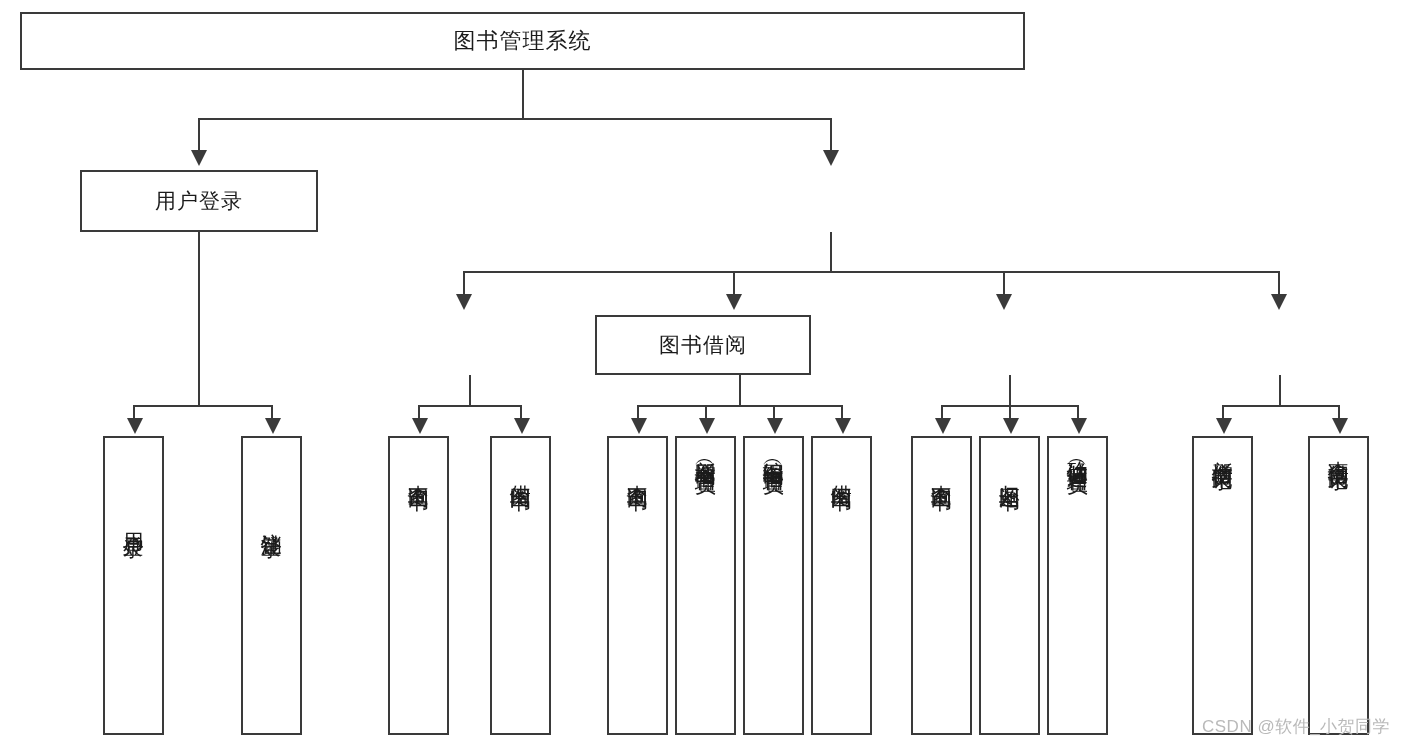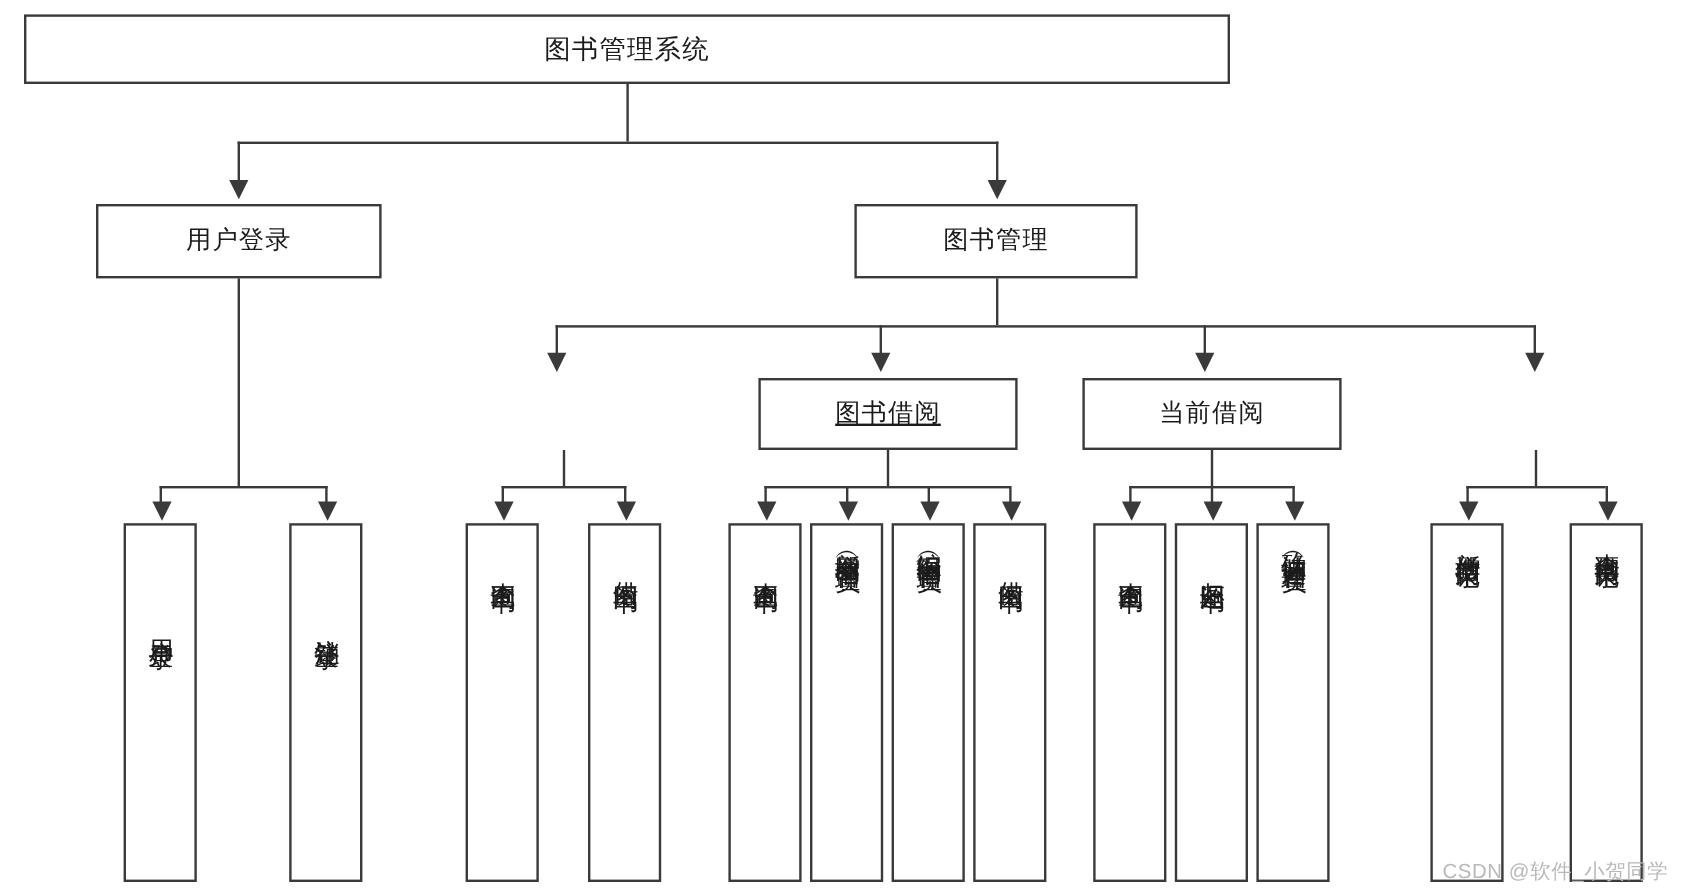--- a/index.html
+++ b/index.html
@@ -89,23 +89,20 @@
   <div class="vline" style="left:198px;top:118px;height:34px;"></div>
   <div class="arrow" style="left:191px;top:150px;"></div>
 
   <div class="vline" style="left:830px;top:118px;height:34px;"></div>
   <div class="arrow" style="left:823px;top:150px;"></div>
 
   <div class="node" style="left:80px;top:170px;width:238px;height:62px;">
     <span class="lbl">用户登录</span>
   </div>
 
-  <div class="node" style="left:712px;top:170px;width:236px;height:62px;">
-    <span class="lbl">图书管理</span>
-  </div>
 
   <div class="vline" style="left:198px;top:232px;height:173px;"></div>
   <div class="hline" style="left:133px;top:405px;width:140px;"></div>
   <div class="vline" style="left:133px;top:405px;height:16px;"></div>
   <div class="arrow" style="left:127px;top:418px;"></div>
   <div class="vline" style="left:271px;top:405px;height:16px;"></div>
   <div class="arrow" style="left:265px;top:418px;"></div>
 
   <div class="vline" style="left:830px;top:232px;height:39px;"></div>
   <div class="hline" style="left:463px;top:271px;width:817px;"></div>
@@ -115,25 +112,22 @@
 
   <div class="vline" style="left:733px;top:271px;height:26px;"></div>
   <div class="arrow" style="left:726px;top:294px;"></div>
 
   <div class="vline" style="left:1003px;top:271px;height:26px;"></div>
   <div class="arrow" style="left:996px;top:294px;"></div>
 
   <div class="vline" style="left:1278px;top:271px;height:26px;"></div>
   <div class="arrow" style="left:1271px;top:294px;"></div>
 
-  <div class="node" style="left:632px;top:315px;width:216px;height:60px;text-decoration:underline;">
+  <div class="node" style="left:595px;top:315px;width:216px;height:60px;">
     <span class="lbl">图书借阅</span>
-  </div>
-  <div class="node" style="left:902px;top:315px;width:216px;height:60px;">
-    <span class="lbl">当前借阅</span>
   </div>
 
   <div class="vline" style="left:469px;top:375px;height:30px;"></div>
   <div class="hline" style="left:418px;top:405px;width:104px;"></div>
   <div class="vline" style="left:418px;top:405px;height:16px;"></div>
   <div class="arrow" style="left:412px;top:418px;"></div>
   <div class="vline" style="left:520px;top:405px;height:16px;"></div>
   <div class="arrow" style="left:514px;top:418px;"></div>
 
   <div class="vline" style="left:739px;top:375px;height:30px;"></div>

